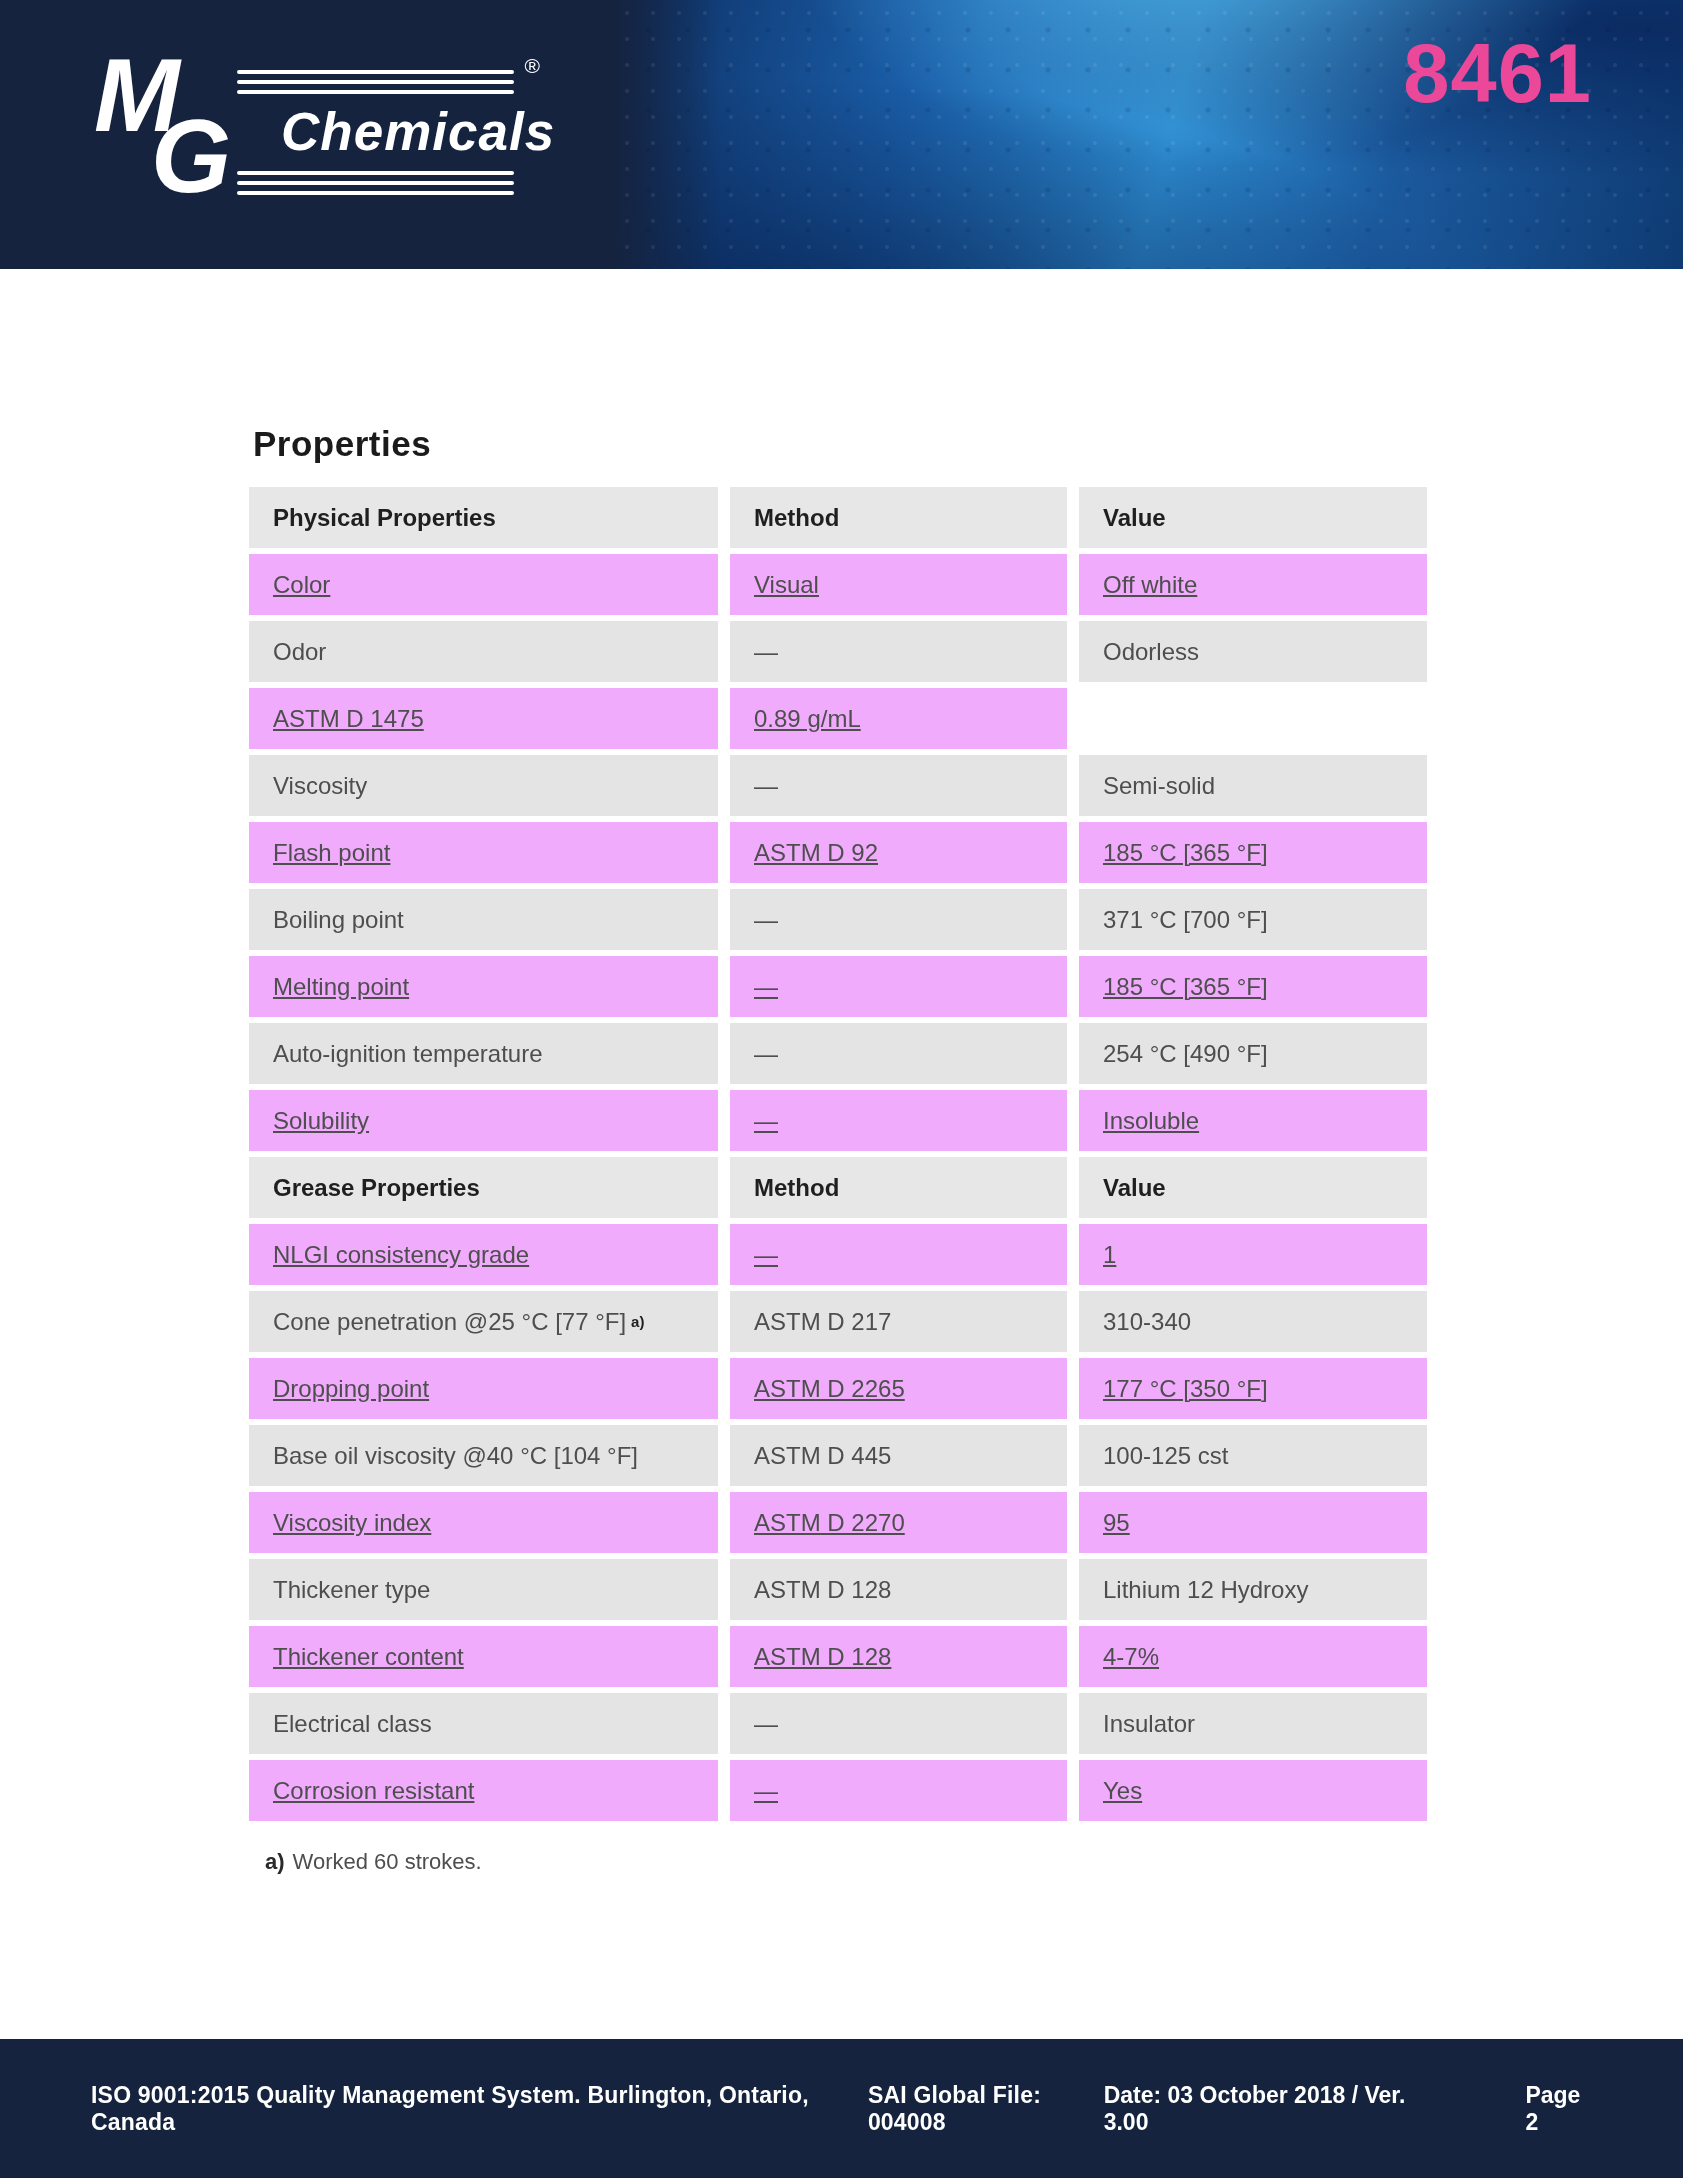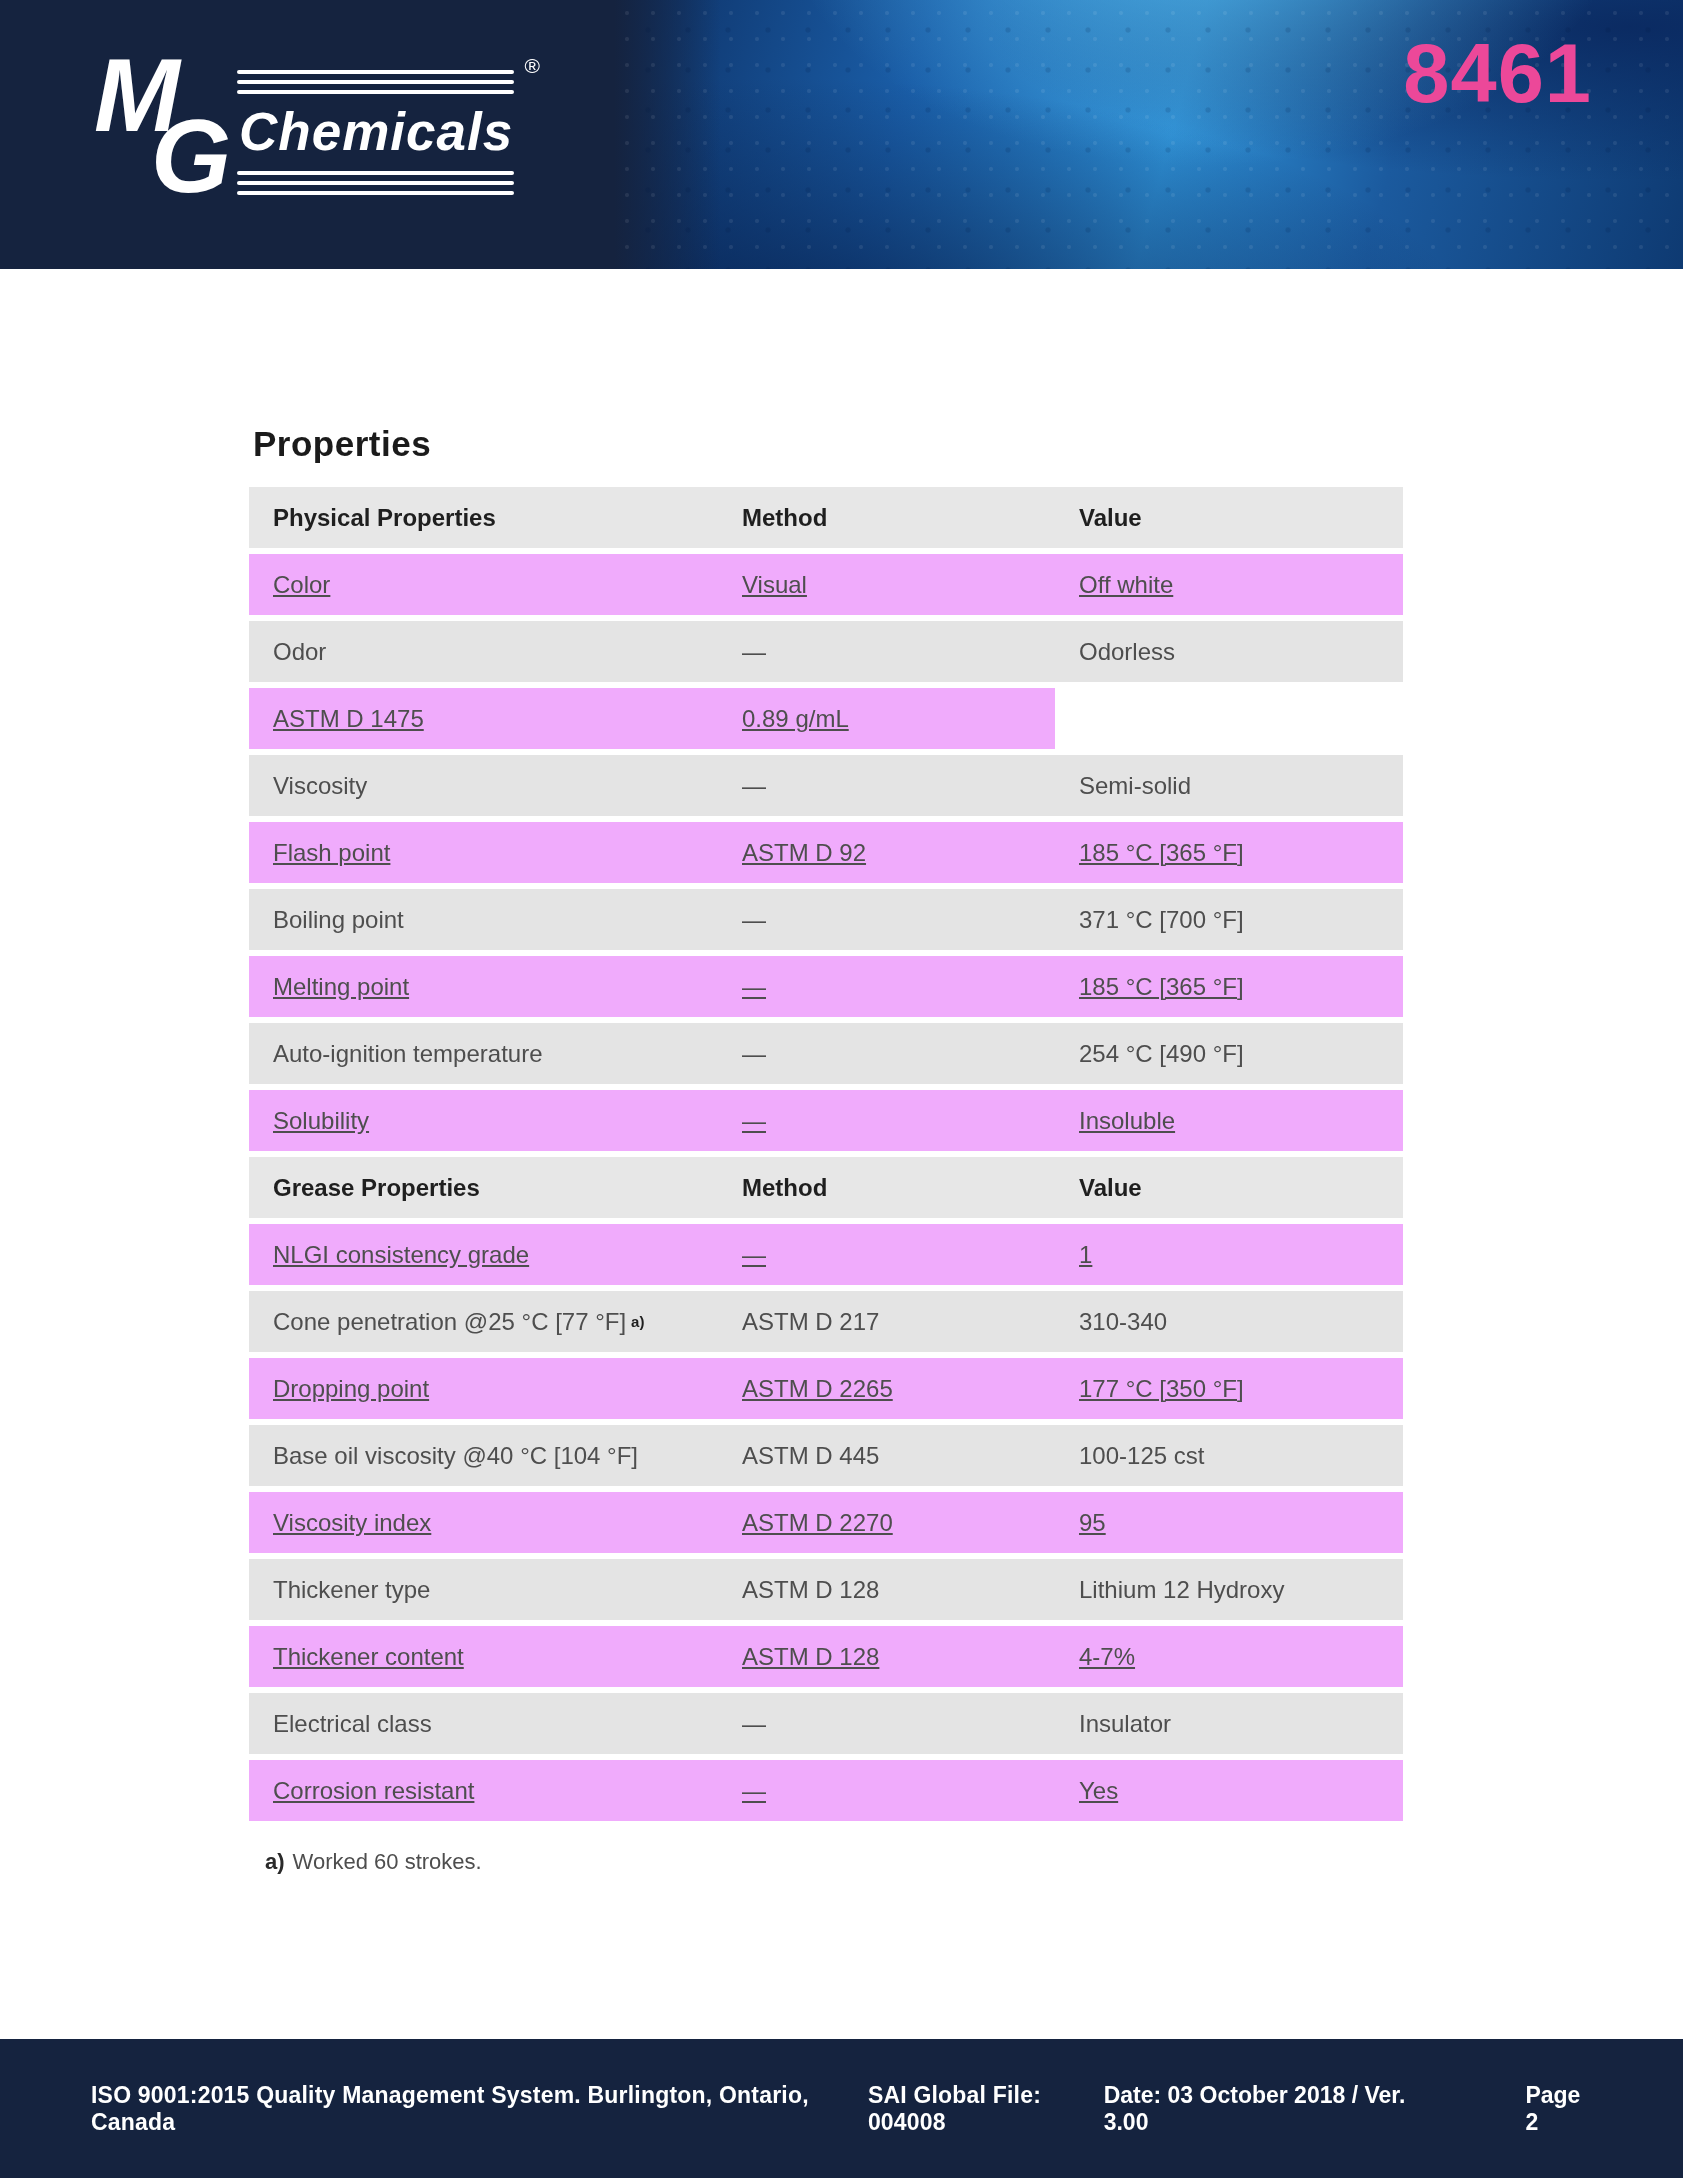--- a/index.html
+++ b/index.html
@@ -69,21 +69,21 @@
     width: 149px; height: 168px;
     flex: none;
     font-style: italic;
     font-weight: bold;
   }
   .logo-mono .m { position: absolute; top: -4px; left: 0; font-size: 103px; line-height: 1; }
   .logo-mono .g { position: absolute; top: 57px; left: 57px; font-size: 103px; line-height: 1; }
   .logo-text { position: relative; display: flex; flex-direction: column; gap: 9px; margin-left: -6px; width: 277px; }
   .hl { display: flex; flex-direction: column; gap: 6px; }
   .hl span { display: block; height: 4px; background: #ffffff; border-radius: 2px; }
-  .chem { font-size: 53px; font-weight: bold; font-style: italic; line-height: 1; padding: 2px 0 4px 2px; letter-spacing: 1px; }
+  .chem { font-size: 53px; font-weight: bold; font-style: italic; line-height: 1; padding: 2px 0 4px 2px; letter-spacing: 1px; margin-left: 42px; }
   .reg { position: absolute; top: -16px; right: -26px; font-size: 21px; font-weight: normal; font-style: normal; }
 
   
   .section-title {
     position: absolute;
     top: 420px; left: 249px;
     margin: 4px;
     font-size: 35px;
     font-weight: bold;
     color: #1b1b1b;
@@ -91,20 +91,21 @@
   }
 
   .props-table {
     position: absolute;
     top: 487px; left: 249px;
     width: 1178px;
   }
   .row {
     display: grid;
     grid-template-columns: 469px 337px 348px;
+    column-gap: 12px;
     margin-bottom: 6px;
   }
   .cell {
     height: 61px;
     display: flex;
     align-items: center;
     padding: 0 24px;
     font-size: 24px;
     color: #4e4e4e;
     background: #e4e4e4;

